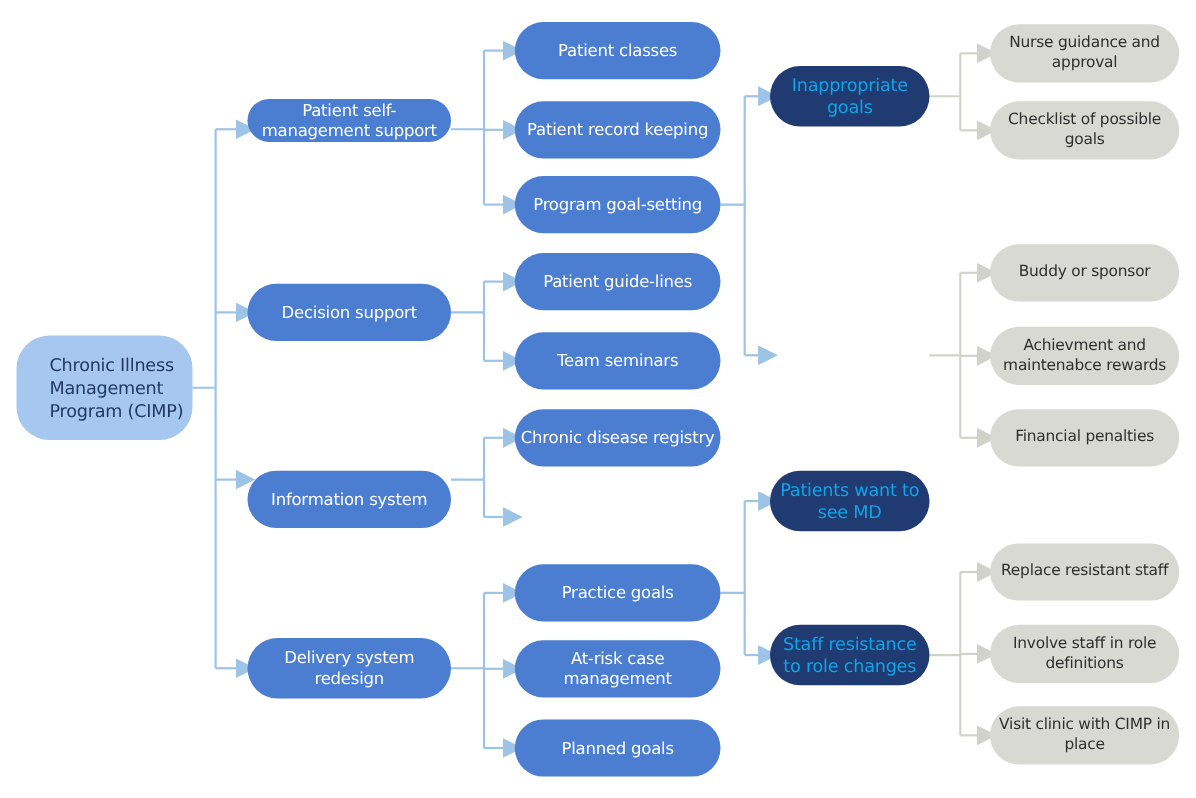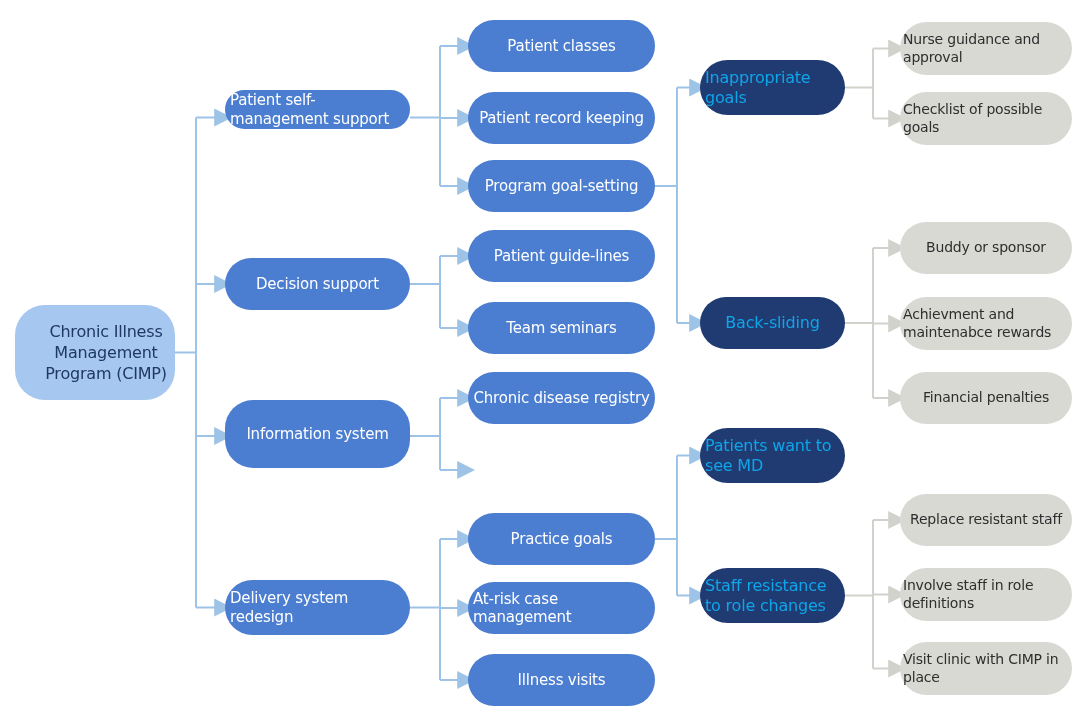--- a/index.html
+++ b/index.html
@@ -11,28 +11,28 @@
     overflow:hidden;
   }
   svg.connectors{position:absolute;left:0;top:0;z-index:0;}
   svg.connectors path.link-blue{stroke:var(--connector-blue,#9DC3E6);stroke-width:2;fill:none;}
   svg.connectors path.link-gray{stroke:var(--connector-gray,#D2D2CC);stroke-width:2;fill:none;}
   #ab path{fill:var(--connector-blue,#9DC3E6);}
   #ag path{fill:var(--connector-gray,#D2D2CC);}
   .node{
     position:absolute;z-index:1;box-sizing:border-box;
     display:flex;align-items:center;justify-content:center;
-    border-radius:28px;
+    text-align:center;border-radius:28px;
     padding:2px 5px;line-height:1.22;letter-spacing:-0.2px;
     font-size:15px;
   }
   .n-root{
     background:var(--root-fill,#A6C7EF);
     color:var(--root-text,#1F3864);
-    justify-content:flex-start;text-align:center;
+    justify-content:flex-start;text-align:left;
     padding-left:30px;padding-right:8px;
     border-radius:30px;font-size:16px;line-height:1.32;
   }
   .n-blue{background:var(--branch-fill,#4B7DD0);color:#ffffff;}
   .n-dark{background:var(--issue-fill,#203B72);color:#0ea5e9;font-size:16px;}
   .n-gray{background:var(--solution-fill,#D9D9D4);color:var(--solution-text,#2E2E2E);font-size:14px;padding:2px 3px;}
 </style>
 </head>
 <body>
 
@@ -112,35 +112,34 @@
       <path class="link-gray" d="M873,520 H890" marker-end="url(#ag)"></path>
       <path class="link-gray" d="M873,594.5 H890" marker-end="url(#ag)"></path>
       <path class="link-gray" d="M873,668.5 H890" marker-end="url(#ag)"></path>
     </g>
   </svg>
 
   <div class="node n-root" style="left:15px;top:305px;width:160px;height:95px">Chronic Illness Management Program (CIMP)</div>
 
   <div class="node n-blue" style="left:225px;top:90px;width:185px;height:39px">Patient self-management support</div>
   <div class="node n-blue" style="left:225px;top:258px;width:185px;height:52px">Decision support</div>
-  <div class="node n-blue" style="left:225px;top:400px;width:185px;height:68px">Information system</div>
+  <div class="node n-blue" style="left:225px;top:428px;width:185px;height:52px">Information system</div>
   <div class="node n-blue" style="left:225px;top:580px;width:185px;height:55px">Delivery system redesign</div>
 
   <div class="node n-blue" style="left:468px;top:20px;width:187px;height:52px">Patient classes</div>
   <div class="node n-blue" style="left:468px;top:92px;width:187px;height:52px">Patient record keeping</div>
   <div class="node n-blue" style="left:468px;top:160px;width:187px;height:52px">Program goal-setting</div>
   <div class="node n-blue" style="left:468px;top:230px;width:187px;height:52px">Patient guide-lines</div>
   <div class="node n-blue" style="left:468px;top:302px;width:187px;height:52px">Team seminars</div>
   <div class="node n-blue" style="left:468px;top:372px;width:187px;height:52px">Chronic disease registry</div>
   <div class="node n-blue" style="left:468px;top:513px;width:187px;height:52px">Practice goals</div>
   <div class="node n-blue" style="left:468px;top:582px;width:187px;height:52px">At-risk case management</div>
-  <div class="node n-blue" style="left:468px;top:654px;width:187px;height:52px">Illness visits</div>
+  <div class="node n-blue" style="left:468px;top:654px;width:187px;height:52px">Planned goals</div>
 
   <div class="node n-dark" style="left:700px;top:60px;width:145px;height:55px">Inappropriate goals</div>
-  <div class="node n-dark" style="left:700px;top:297px;width:145px;height:52px">Back-sliding</div>
   <div class="node n-dark" style="left:700px;top:428px;width:145px;height:55px">Patients want to see MD</div>
   <div class="node n-dark" style="left:700px;top:568px;width:145px;height:55px">Staff resistance to role changes</div>
 
   <div class="node n-gray" style="left:900px;top:22px;width:172px;height:53px">Nurse guidance and approval</div>
   <div class="node n-gray" style="left:900px;top:92px;width:172px;height:53px">Checklist of possible goals</div>
   <div class="node n-gray" style="left:900px;top:222px;width:172px;height:52px">Buddy or sponsor</div>
   <div class="node n-gray" style="left:900px;top:297px;width:172px;height:53px">Achievment and maintenabce rewards</div>
   <div class="node n-gray" style="left:900px;top:372px;width:172px;height:52px">Financial penalties</div>
   <div class="node n-gray" style="left:900px;top:494px;width:172px;height:52px">Replace resistant staff</div>
   <div class="node n-gray" style="left:900px;top:642px;width:172px;height:53px">Visit clinic with CIMP in place</div>

